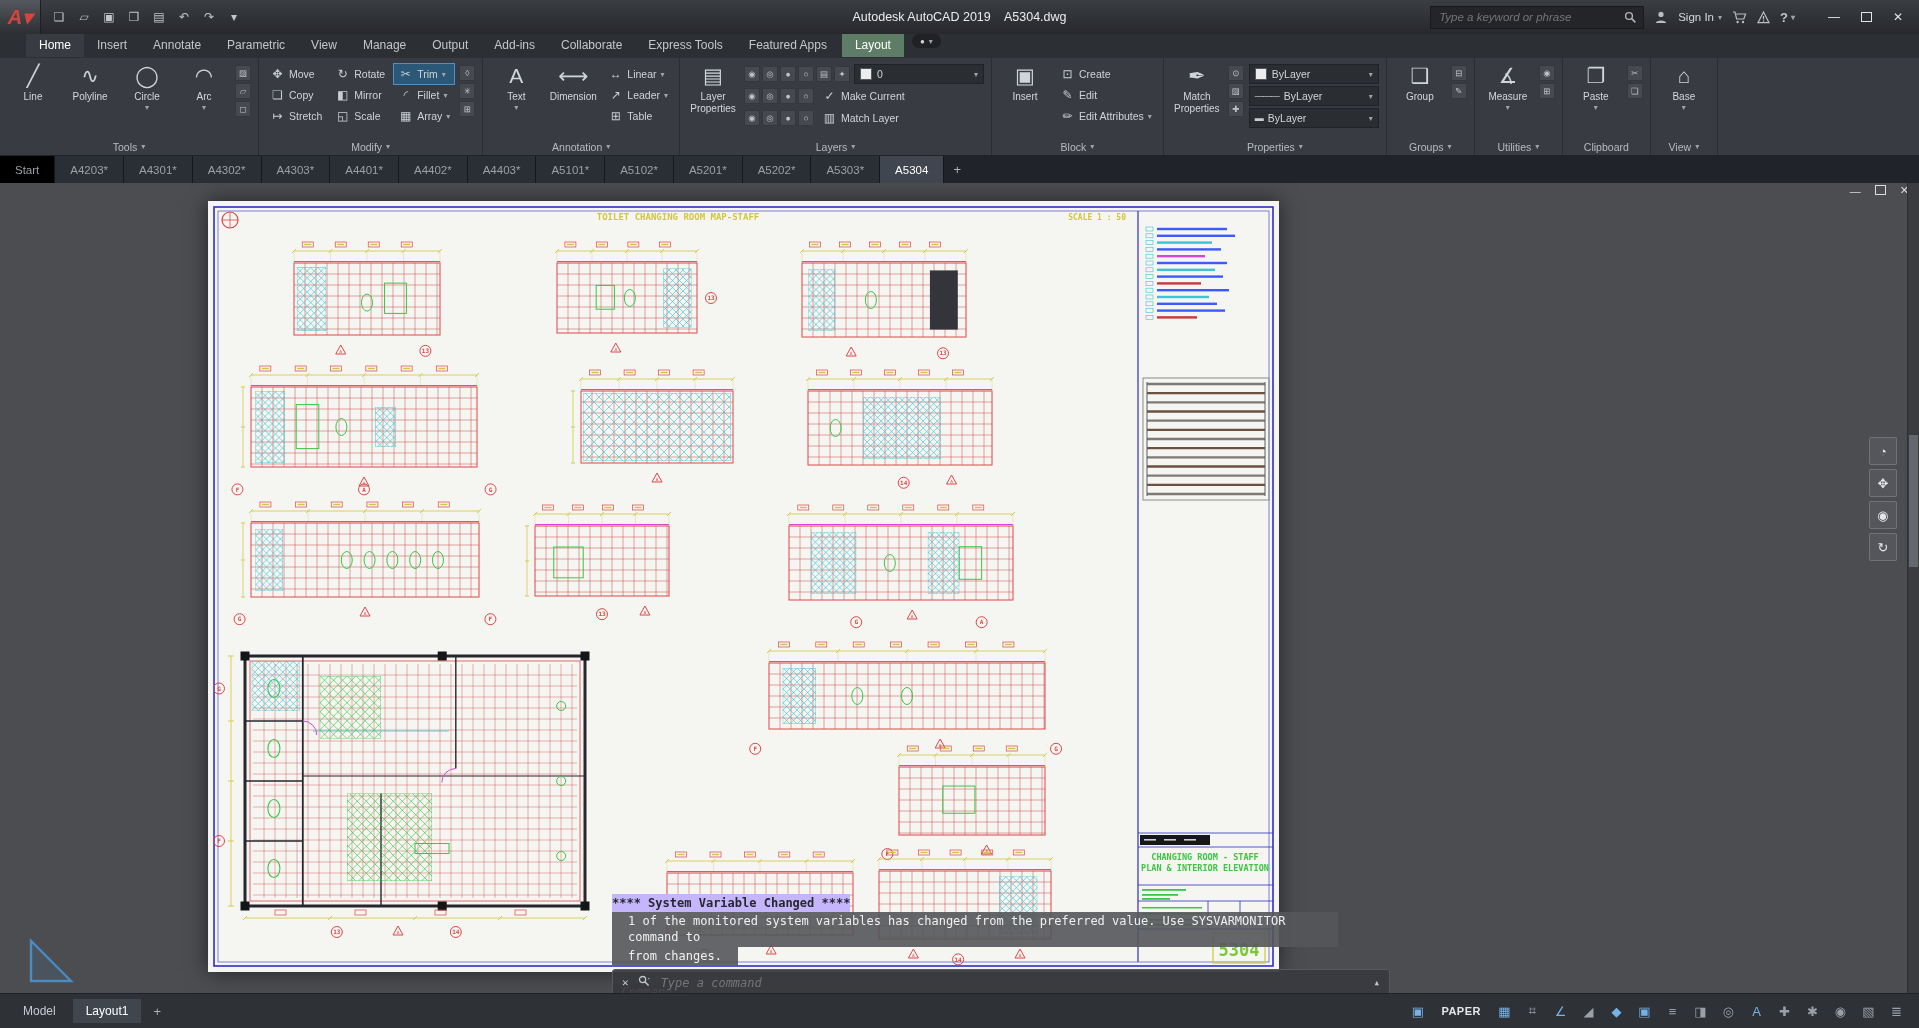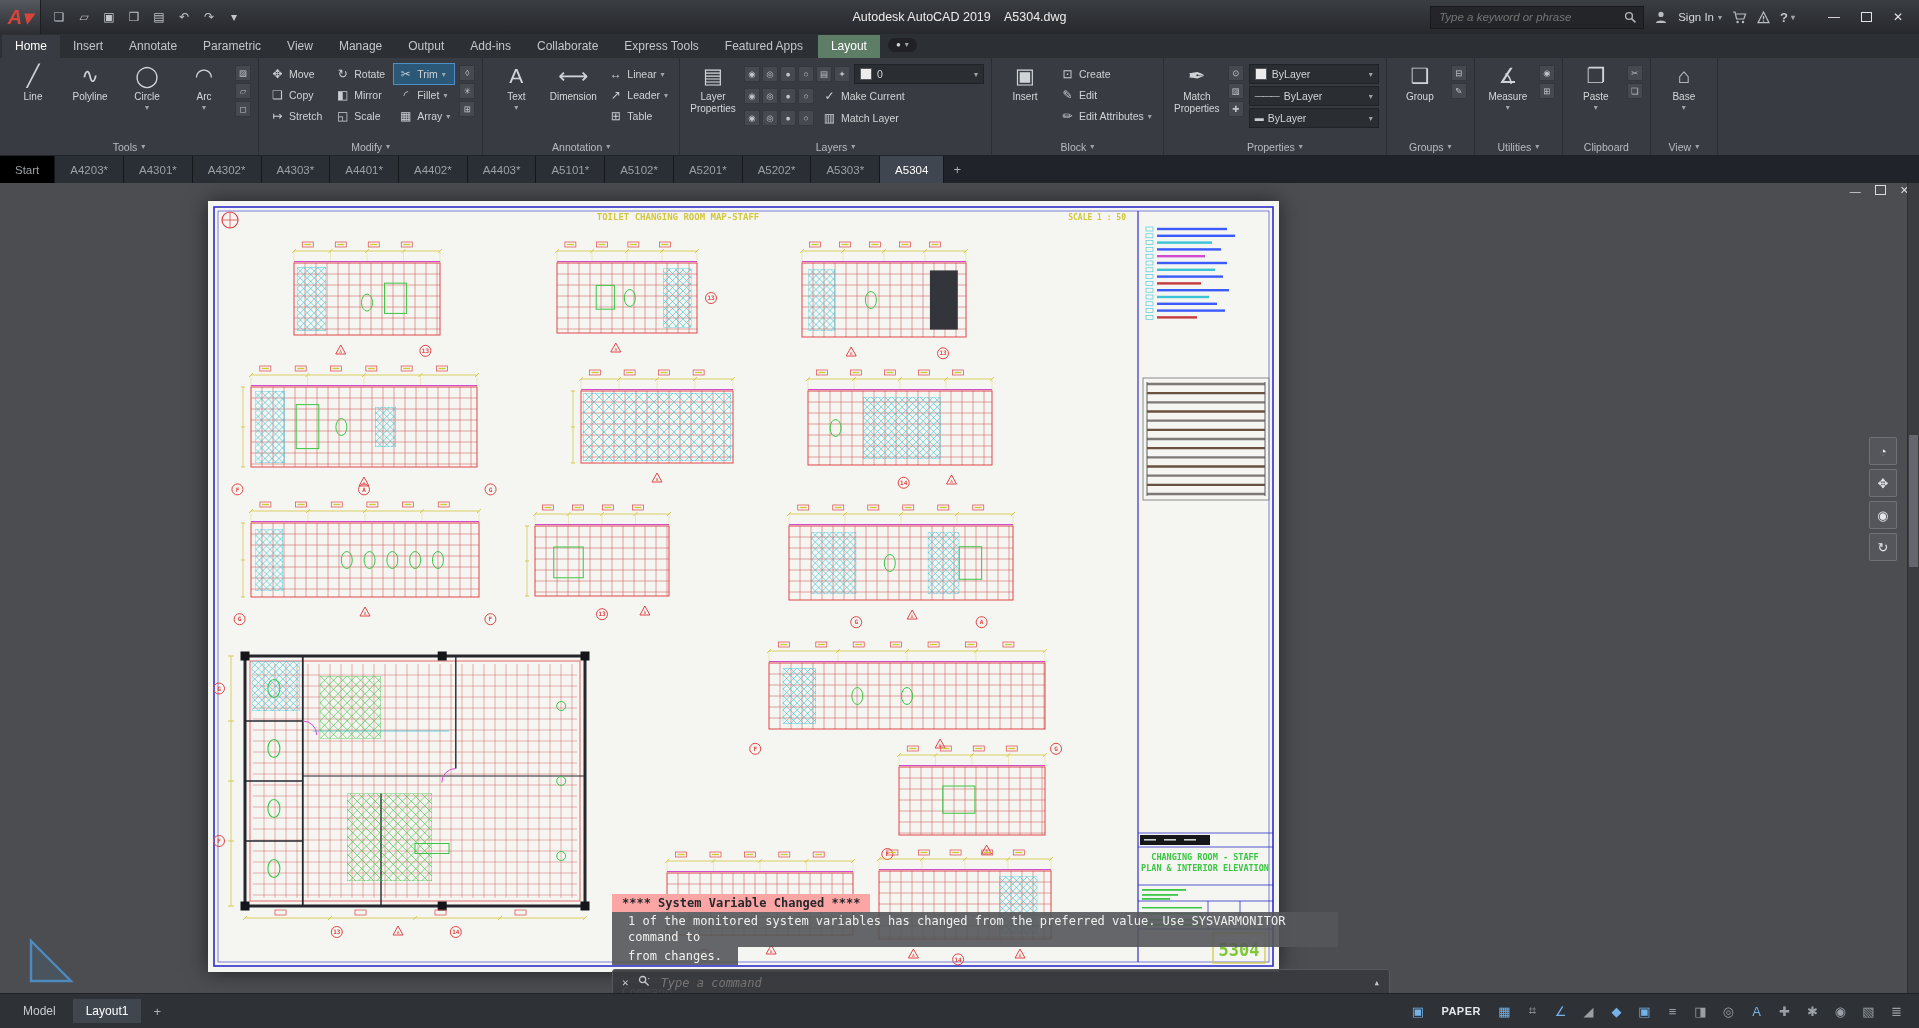--- a/index.html
+++ b/index.html
@@ -19,21 +19,21 @@
   .searchbox{display:flex;align-items:center;background:#232529;border:1px solid #17191c;width:200px;height:21px;padding:0 6px;gap:6px;}
   .searchbox input{flex:1;background:transparent;border:0;color:#9aa0a6;font-size:11.5px;font-style:italic;outline:none;font-family:"Liberation Sans",sans-serif;}
   .tb-ico{color:#c2c6cb;font-size:13px;display:flex;align-items:center;gap:3px;}
   .signin{font-size:11.5px;color:#d5d8db;display:flex;align-items:center;gap:4px;}
   .caret{font-size:8px;color:#9fa4a9;}
   .winbtns{display:flex;align-items:center;gap:2px;margin-left:14px;}
   .winbtn{width:30px;height:24px;display:flex;align-items:center;justify-content:center;color:#e3e3e3;font-size:12px;}
   .maxsquare{width:9px;height:8px;border:1px solid #e3e3e3;display:inline-block;}
 
   
-  .ribbon-tabs{height:24px;background:#2c2f34;display:flex;align-items:center;padding-left:2px;
+  .ribbon-tabs{height:24px;background:#2c2f34;display:flex;align-items:flex-start;padding-left:26px;
     color:#c3c7cb;font-size:12px;flex:0 0 auto;}
   .rtab{padding:4px 13px 5px 13px;cursor:default;}
   .rtab.active{background:#383c42;color:#ffffff;}
   .rtab.contextual{background:#5e7d66;color:#ffffff;margin-left:2px;}
   .ribbon-opts{margin-left:8px;margin-bottom:3px;background:#1f2125;border-radius:8px;height:14px;
     display:flex;align-items:center;gap:4px;padding:0 8px;color:#cfd3d7;font-size:8px;}
 
   
   .ribbon{height:97px;background:#383c42;display:flex;align-items:stretch;border-bottom:1px solid #202227;flex:0 0 auto;}
   .panel{display:flex;flex-direction:column;border-right:1px solid #2a2d32;}
@@ -78,21 +78,21 @@
   .vscroll{position:absolute;right:0;top:0;bottom:0;width:11px;background:#3a3c40;border-left:1px solid #2c2e31;}
   .vthumb{position:absolute;right:1px;top:252px;width:9px;height:132px;background:#64676d;}
   .navstack{position:absolute;right:22px;top:254px;display:flex;flex-direction:column;gap:4px;}
   .navbtn{width:26px;height:26px;background:rgba(92,95,100,.55);border:1px solid rgba(140,143,148,.5);
     color:#e3e5e8;display:flex;align-items:center;justify-content:center;font-size:13px;border-radius:2px;}
   .ucs{position:absolute;left:24px;bottom:6px;}
 
   
   .notify{position:absolute;left:612px;top:711px;width:726px;font-family:"DejaVu Sans Mono",monospace;
     font-size:12px;color:#f0f0f0;line-height:1.35;}
-  .nchip{display:inline-block;background:#fca5a5;color:#26282c;font-weight:bold;padding:1px 10px;}
+  .nchip{display:inline-block;background:#c4b5fd;color:#26282c;font-weight:bold;padding:1px 0;}
   .nbody{display:block;background:rgba(84,86,90,.9);padding:1px 16px;width:fit-content;max-width:726px;}
   .ncmd{display:inline-block;background:rgba(42,44,48,.95);padding:1px 10px;margin-top:2px;}
   .cmdbar{position:absolute;left:612px;top:786px;width:758px;height:25px;background:rgba(56,58,63,.94);
     border:1px solid #55585e;border-radius:3px;display:flex;align-items:center;padding:0 9px;gap:9px;
     color:#b4b8bd;font-family:"DejaVu Sans Mono",monospace;}
   .cmdbar input{flex:1;background:transparent;border:0;outline:none;color:#5eead4;font-style:italic;
     font-size:12px;font-family:"DejaVu Sans Mono",monospace;}
   .cmd-ico{font-size:11px;color:#c3c7cb;}
 
   

